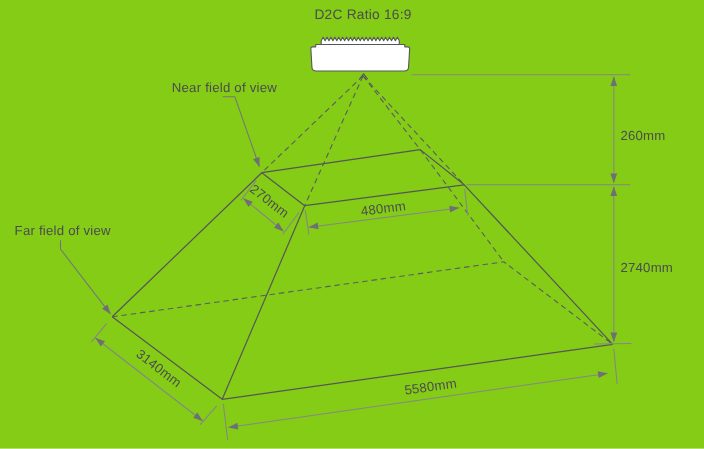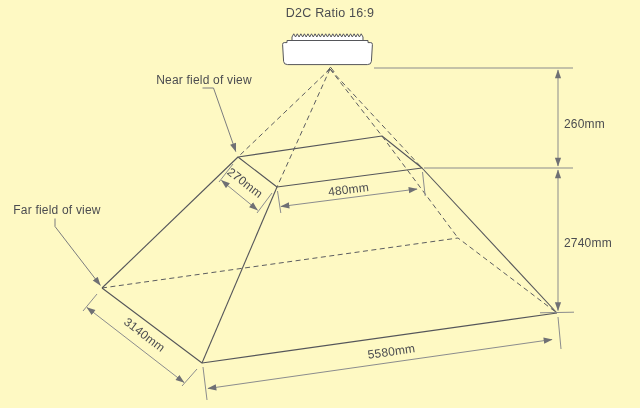--- a/index.html
+++ b/index.html
@@ -1,16 +1,16 @@
 <!DOCTYPE html>
 <html><head>
 <meta charset="utf-8">
 <style>
   html,body{margin:0;padding:0;background:#ffffff;}
-  .stage{width:640px;height:408px;position:relative;background:#fef9c3;overflow:hidden;
+  .stage{width:640px;height:408px;position:relative;background:#84cc16;overflow:hidden;
          font-family:"Liberation Sans", sans-serif;}
   svg{display:block;}
   text{font-family:"Liberation Sans", sans-serif;font-size:12px;letter-spacing:.2px;}
   .title-text{font-size:12.5px;}
 </style>
 </head>
 <body>
 
 <div class="stage">
 <svg width="640" height="408" viewBox="0 0 640 408">

